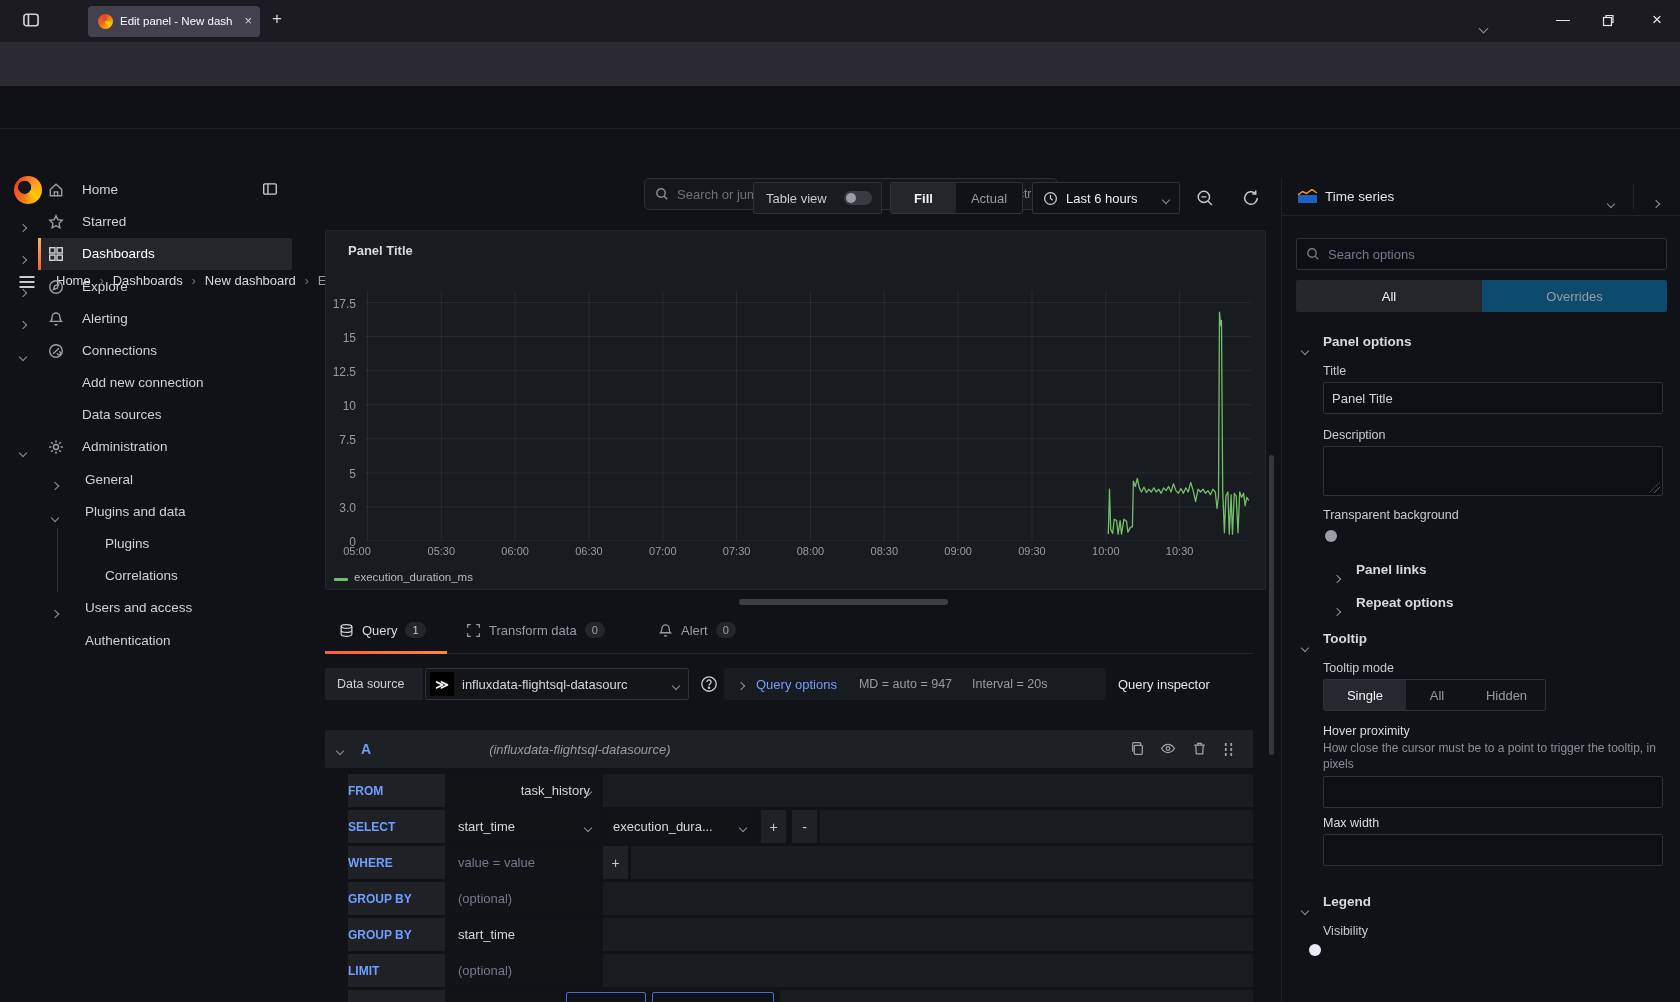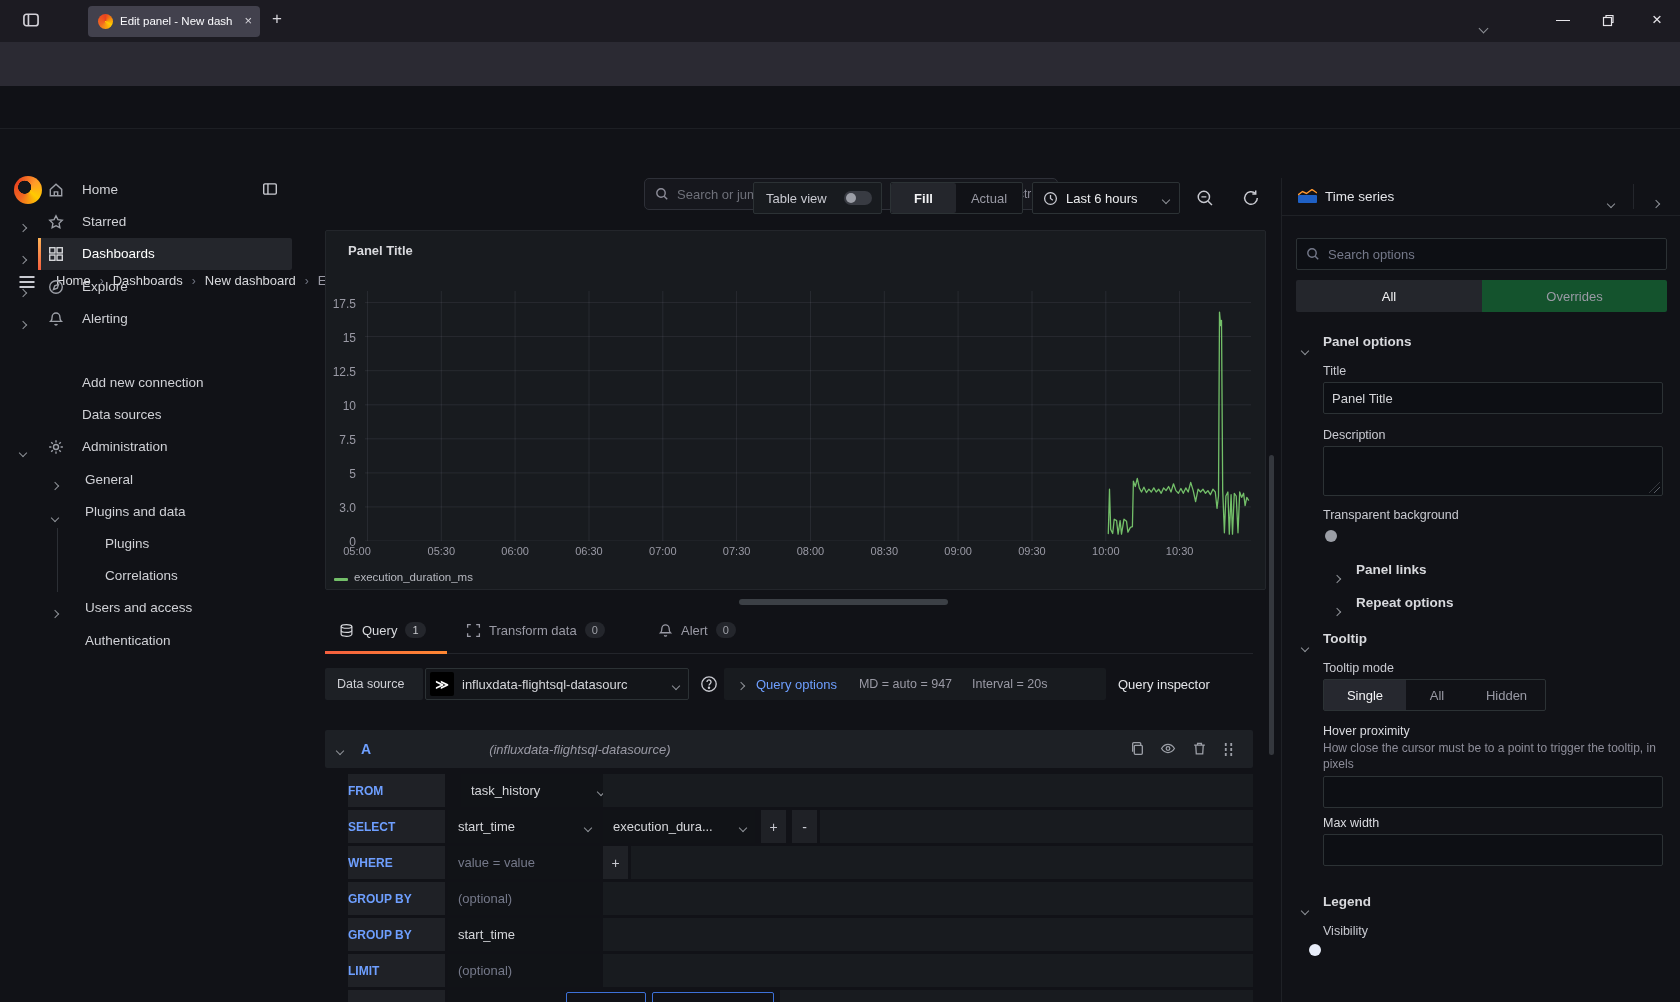--- a/index.html
+++ b/index.html
@@ -305,20 +305,30 @@
   </div>
   <div class="side-row abs" style="top:125px;">
     <span class="side-chev"><span class="chev right sm"></span></span>
     <span class="side-ic">
         <svg width="16" height="16" viewBox="0 0 14 14" stroke="#9da0a8" fill="none" stroke-width="1.2">
           <path d="M7 1.8a3.4 3.4 0 0 0-3.4 3.4c0 2.9-1.2 3.9-1.2 3.9h9.2s-1.2-1-1.2-3.9A3.4 3.4 0 0 0 7 1.8z"></path>
           <path d="M5.9 11.4a1.15 1.15 0 0 0 2.2 0"></path>
         </svg>
       </span>
     <span class="lbl" style="left:82px;">Alerting</span>
+  </div>
+  <div class="side-row abs" style="top:157px;">
+    <span class="side-chev"><span class="chev down sm"></span></span>
+    <span class="side-ic">
+        <svg width="16" height="16" viewBox="0 0 14 14" stroke="#9da0a8" fill="none" stroke-width="1.2">
+          <circle cx="7" cy="7" r="5.5"></circle>
+          <path d="M4.5 9.5l5-5M8.2 9a1.4 1.4 0 1 0 1.4-1.4"></path>
+        </svg>
+      </span>
+    <span class="lbl" style="left:82px;">Connections</span>
   </div>
   <div class="side-row abs" style="top:189px;">
     <span class="lbl" style="left:82px;">Add new connection</span>
   </div>
   <div class="side-row abs" style="top:221px;">
     <span class="lbl" style="left:82px;">Data sources</span>
   </div>
   <div class="side-row abs" style="top:253px;">
     <span class="side-chev"><span class="chev down sm"></span></span>
     <span class="side-ic">
@@ -516,21 +526,21 @@
     <span style="position:absolute;left:867px;top:11px;">
         <svg width="15" height="15" viewBox="0 0 14 14" stroke="#9da0a8" fill="none" stroke-width="1.2">
           <path d="M2 3.8h10M5.2 3.8V2.3h3.6v1.5M3.5 3.8l.5 8.2h6l.5-8.2"></path>
         </svg>
       </span>
     <span style="position:absolute;left:898px;top:12px;width:11px;height:14px;background:radial-gradient(circle,#9da0a8 1.1px,transparent 1.3px) 0 0/5.5px 5px;"></span>
   </div>
 
   <div class="qrow" style="top:44px;">
     <span class="qlabel">FROM</span>
-    <span class="qfield" style="left:136px;width:152px;">
+    <span class="qfield" style="left:123px;width:152px;justify-content:flex-end;">
         <span>task_history</span>
         <span style="position:absolute;right:9px;"><span class="chev down sm"></span></span>
       </span>
     <span class="qfill" style="left:278px;width:650px;"></span>
   </div>
 
   <div class="qrow" style="top:80px;">
     <span class="qlabel">SELECT</span>
     <span class="qfield" style="left:123px;width:152px;">
         <span>start_time</span>
@@ -609,21 +619,21 @@
       <svg width="14" height="14" viewBox="0 0 14 14" stroke="#75798a" fill="none" stroke-width="1.4">
           <circle cx="6" cy="6" r="4.2"></circle>
           <path d="M9.2 9.2l3 3"></path>
         </svg>
     </span>
     <span style="margin-left:8px;font-size:13px;color:#75798a;">Search options</span>
   </div>
 
   <div class="abs" style="left:14px;top:102px;width:371px;height:32px;border-radius:2px;overflow:hidden;">
     <span class="otab" style="left:0;width:186px;background:#24262c;color:#f3f3f5;font-weight:500;">All</span>
-    <span class="otab" style="left:186px;width:185px;background:#14532d;color:#9a9aa5;">Overrides</span>
+    <span class="otab" style="left:186px;width:185px;background:#0c4a6e;color:#9a9aa5;">Overrides</span>
   </div>
 
   
   <span class="abs" style="left:20px;top:162px;"><span class="chev down sm"></span></span>
   <span class="o-head" style="left:41px;top:156px;">Panel options</span>
   <span class="o-label" style="top:186px;">Title</span>
   <input class="o-input" style="top: 204px;" value="Panel Title">
   <span class="o-label" style="top:250px;">Description</span>
   <div class="o-input" style="top:268px;height:50px;">
       <span class="resz"></span>

